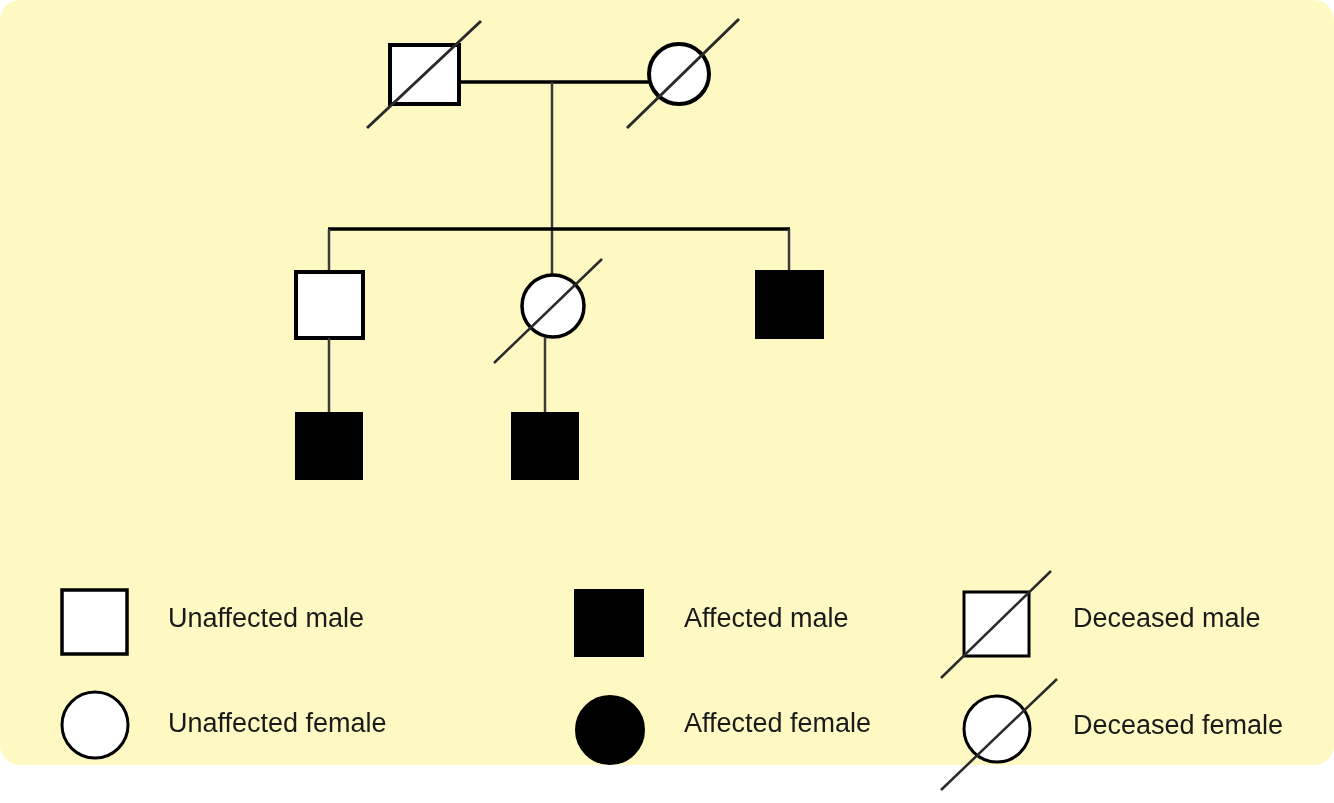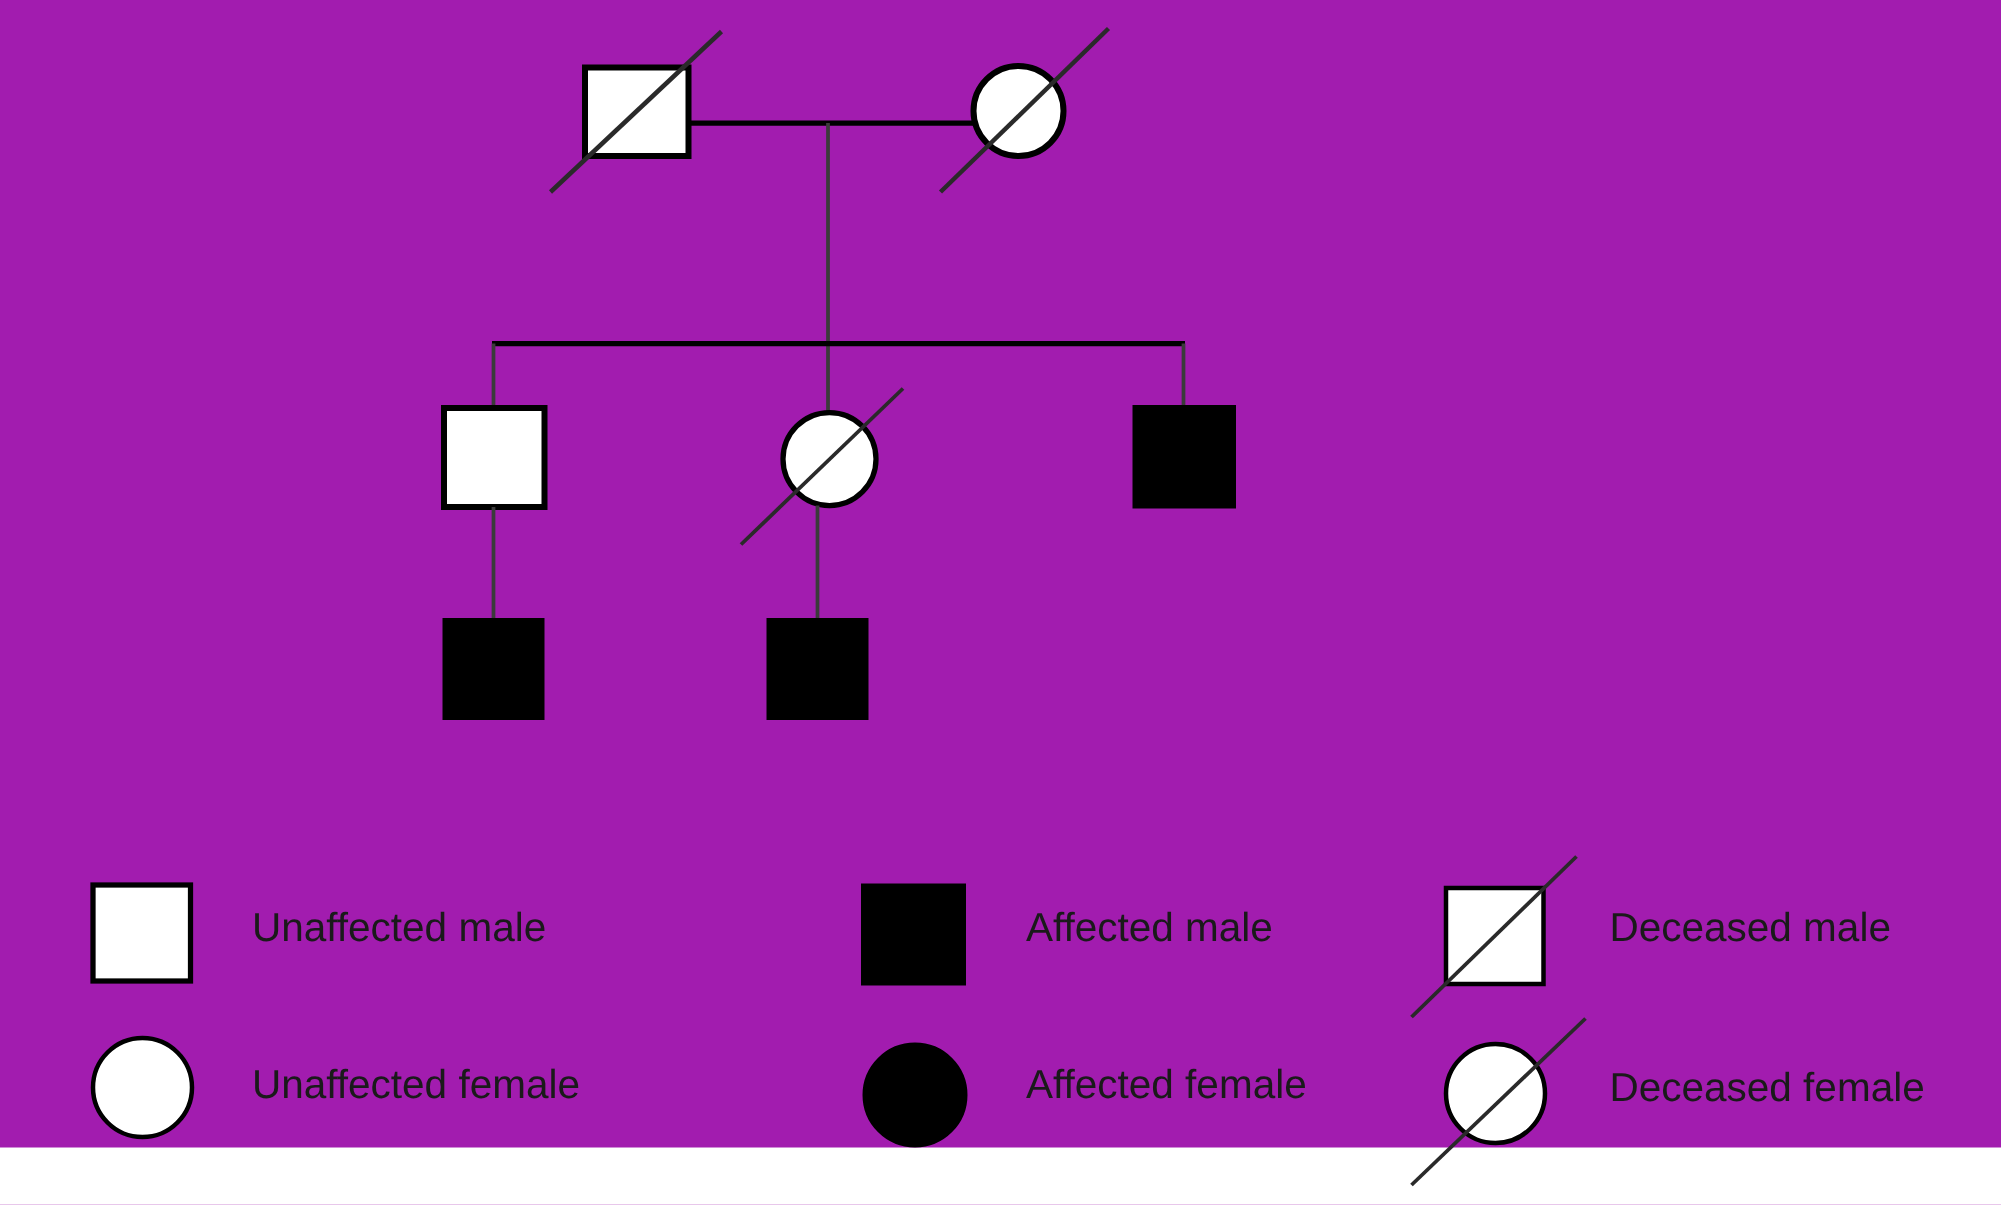--- a/index.html
+++ b/index.html
@@ -11,21 +11,22 @@
   body {
     width: 1334px;
     height: 803px;
     font-family: "Liberation Sans", sans-serif;
     overflow: hidden;
   }
   #pedigree-root {
     position: relative;
     width: 1334px;
     height: 765px;
-    background: #a21caf;
+    background: #fef9c3;
+    border-radius: 20px;
   }
   svg.pedigree-canvas {
     display: block;
     width: 1334px;
     height: 803px;
   }
   .legend-text {
     font-family: "Liberation Sans", sans-serif;
     font-size: 27px;
     fill: #1a1a1a;

